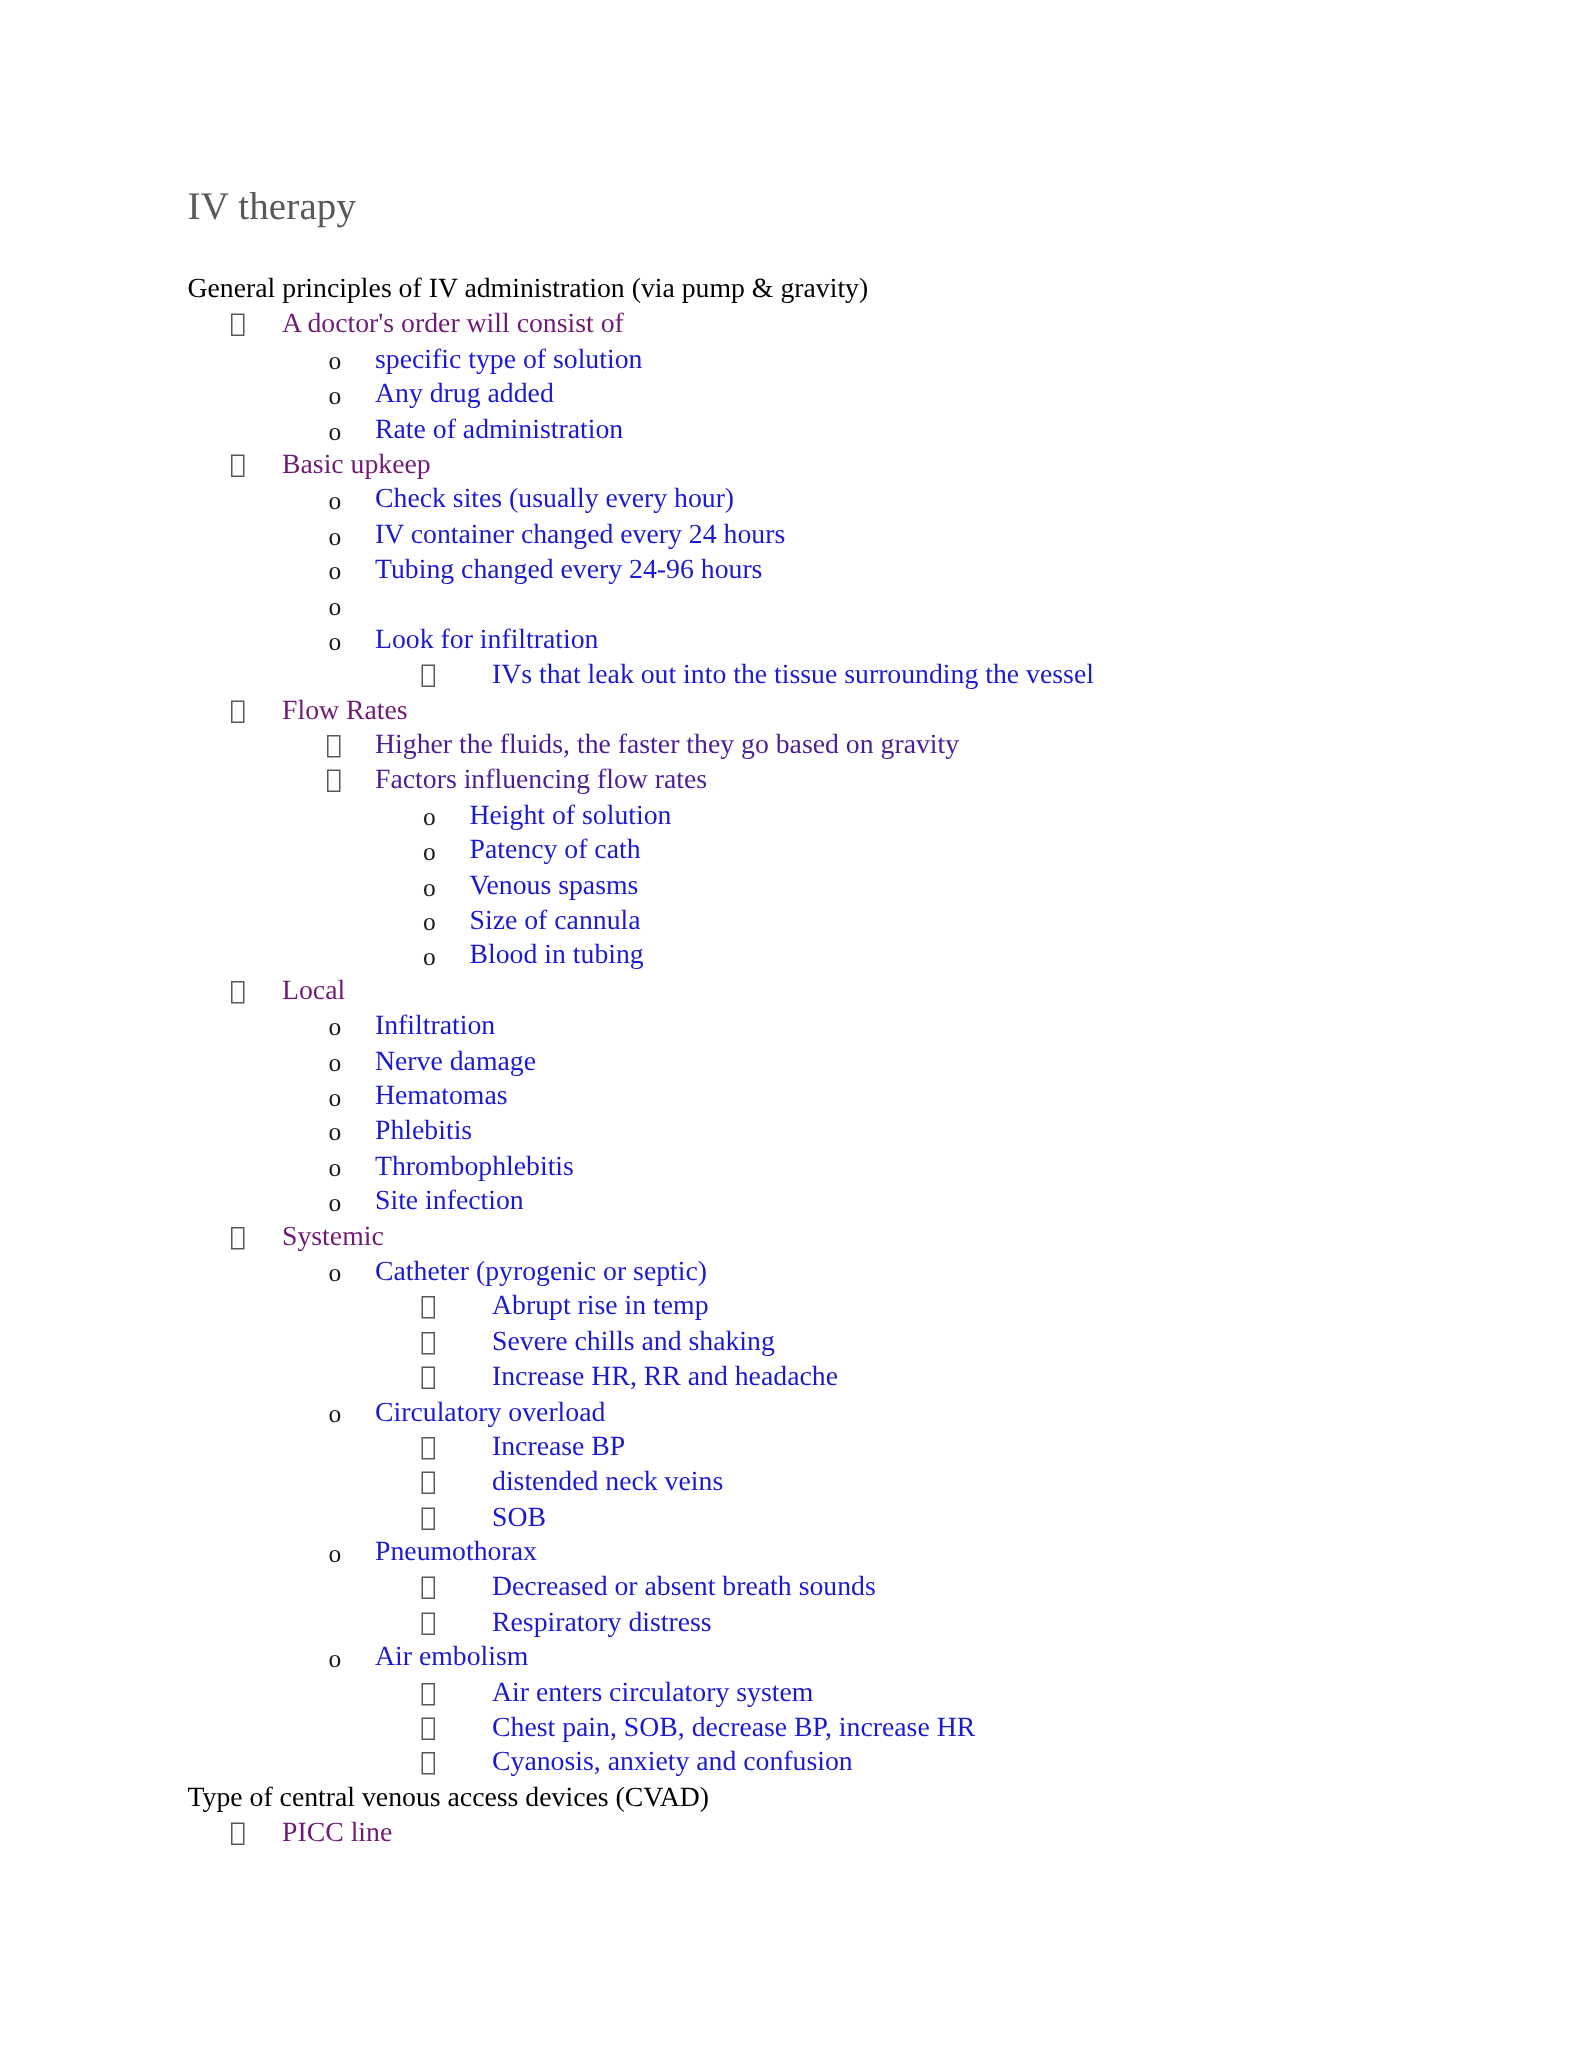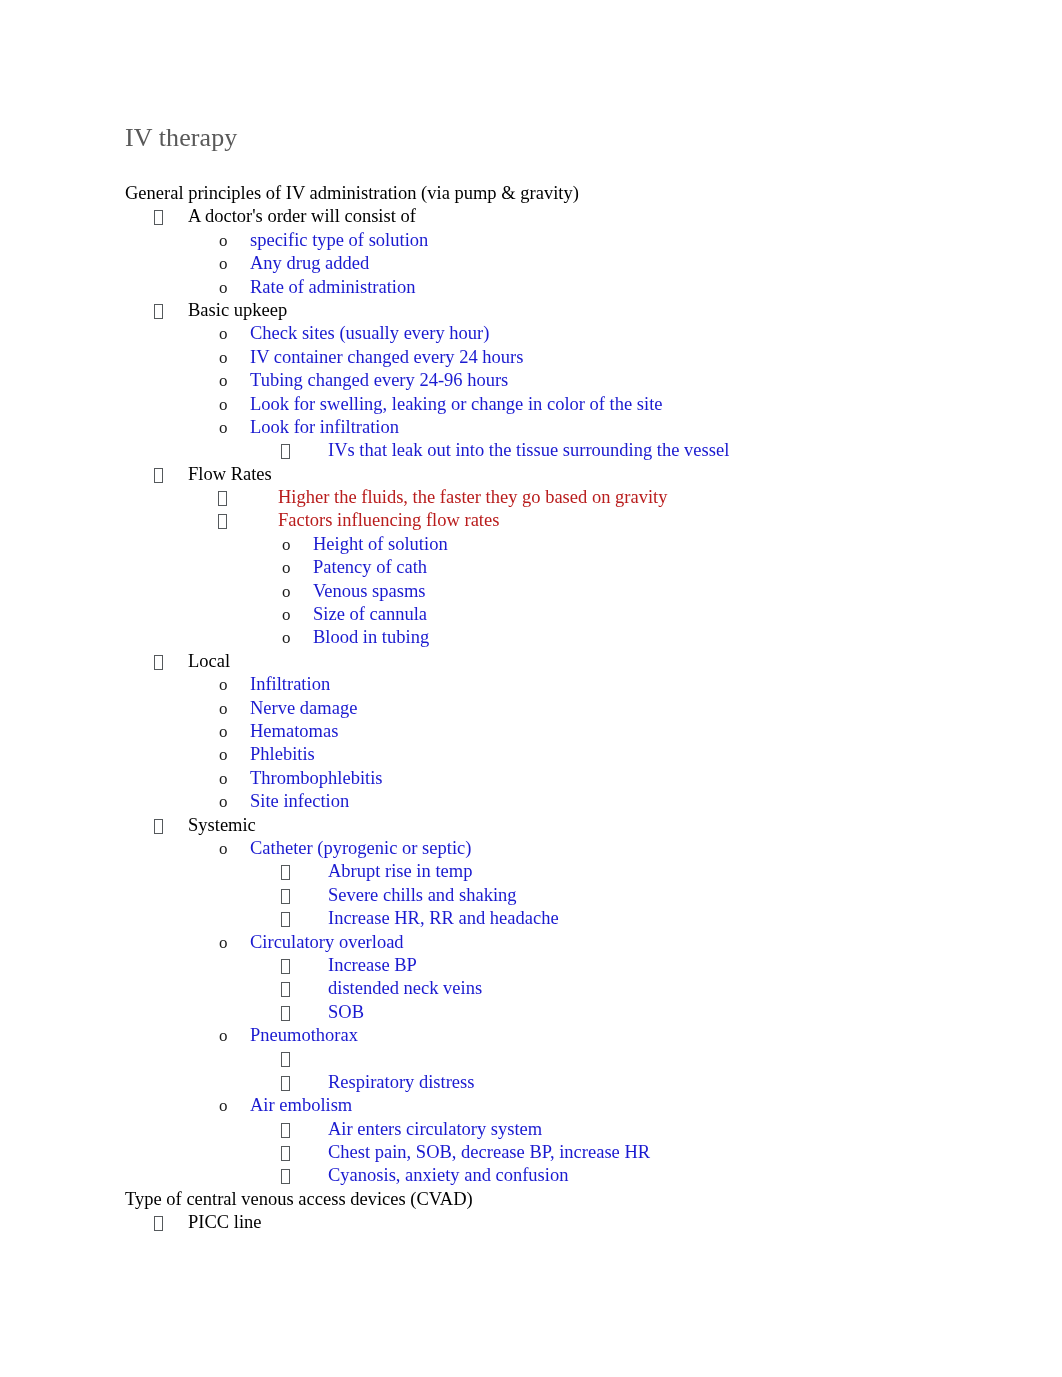--- a/index.html
+++ b/index.html
@@ -94,29 +94,29 @@
     line-height: 23.4px;
     font-size: 18.5px;
   }
 
   
   
   .lvl0 .txt  { left: 125px; color: #000000; }
 
   
   .lvl1 .marker { left: 154px; }
-  .lvl1 .txt    { left: 188px; color: #000000; }
+  .lvl1 .txt    { left: 188px; color: #701a75; }
 
   
   .lvl2 .marker { left: 219px; }
   .lvl2 .txt    { left: 250px; color: #1a1ad0; }
 
   
   .lvl2b .marker { left: 218px; }
-  .lvl2b .txt    { left: 250px; color: #b91c1c; margin-left: 28px; }
+  .lvl2b .txt    { left: 250px; color: #4c1d95; }
 
   
   .lvl3 .marker { left: 281px; }
   .lvl3 .txt    { left: 328px; color: #1a1ad0; }
 
   
   .lvl3o .marker { left: 282px; }
   .lvl3o .txt    { left: 313px; color: #1a1ad0; }
 </style>
 </head>
@@ -158,21 +158,20 @@
         <div class="row lvl2">
           <span class="marker o-mark">o</span>
           <span class="txt">IV container changed every 24 hours</span>
         </div>
         <div class="row lvl2">
           <span class="marker o-mark">o</span>
           <span class="txt">Tubing changed every 24-96 hours</span>
         </div>
         <div class="row lvl2">
           <span class="marker o-mark">o</span>
-          <span class="txt">Look for swelling, leaking or change in color of the site</span>
         </div>
         <div class="row lvl2">
           <span class="marker o-mark">o</span>
           <span class="txt">Look for infiltration</span>
         </div>
         <div class="row lvl3">
           <span class="marker"><span class="tofu"></span></span>
           <span class="txt">IVs that leak out into the tissue surrounding the vessel</span>
         </div>
         <div class="row lvl1">
@@ -270,20 +269,21 @@
         <div class="row lvl3">
           <span class="marker"><span class="tofu"></span></span>
           <span class="txt">SOB</span>
         </div>
         <div class="row lvl2">
           <span class="marker o-mark">o</span>
           <span class="txt">Pneumothorax</span>
         </div>
         <div class="row lvl3">
           <span class="marker"><span class="tofu"></span></span>
+          <span class="txt">Decreased or absent breath sounds</span>
         </div>
         <div class="row lvl3">
           <span class="marker"><span class="tofu"></span></span>
           <span class="txt">Respiratory distress</span>
         </div>
         <div class="row lvl2">
           <span class="marker o-mark">o</span>
           <span class="txt">Air embolism</span>
         </div>
         <div class="row lvl3">

